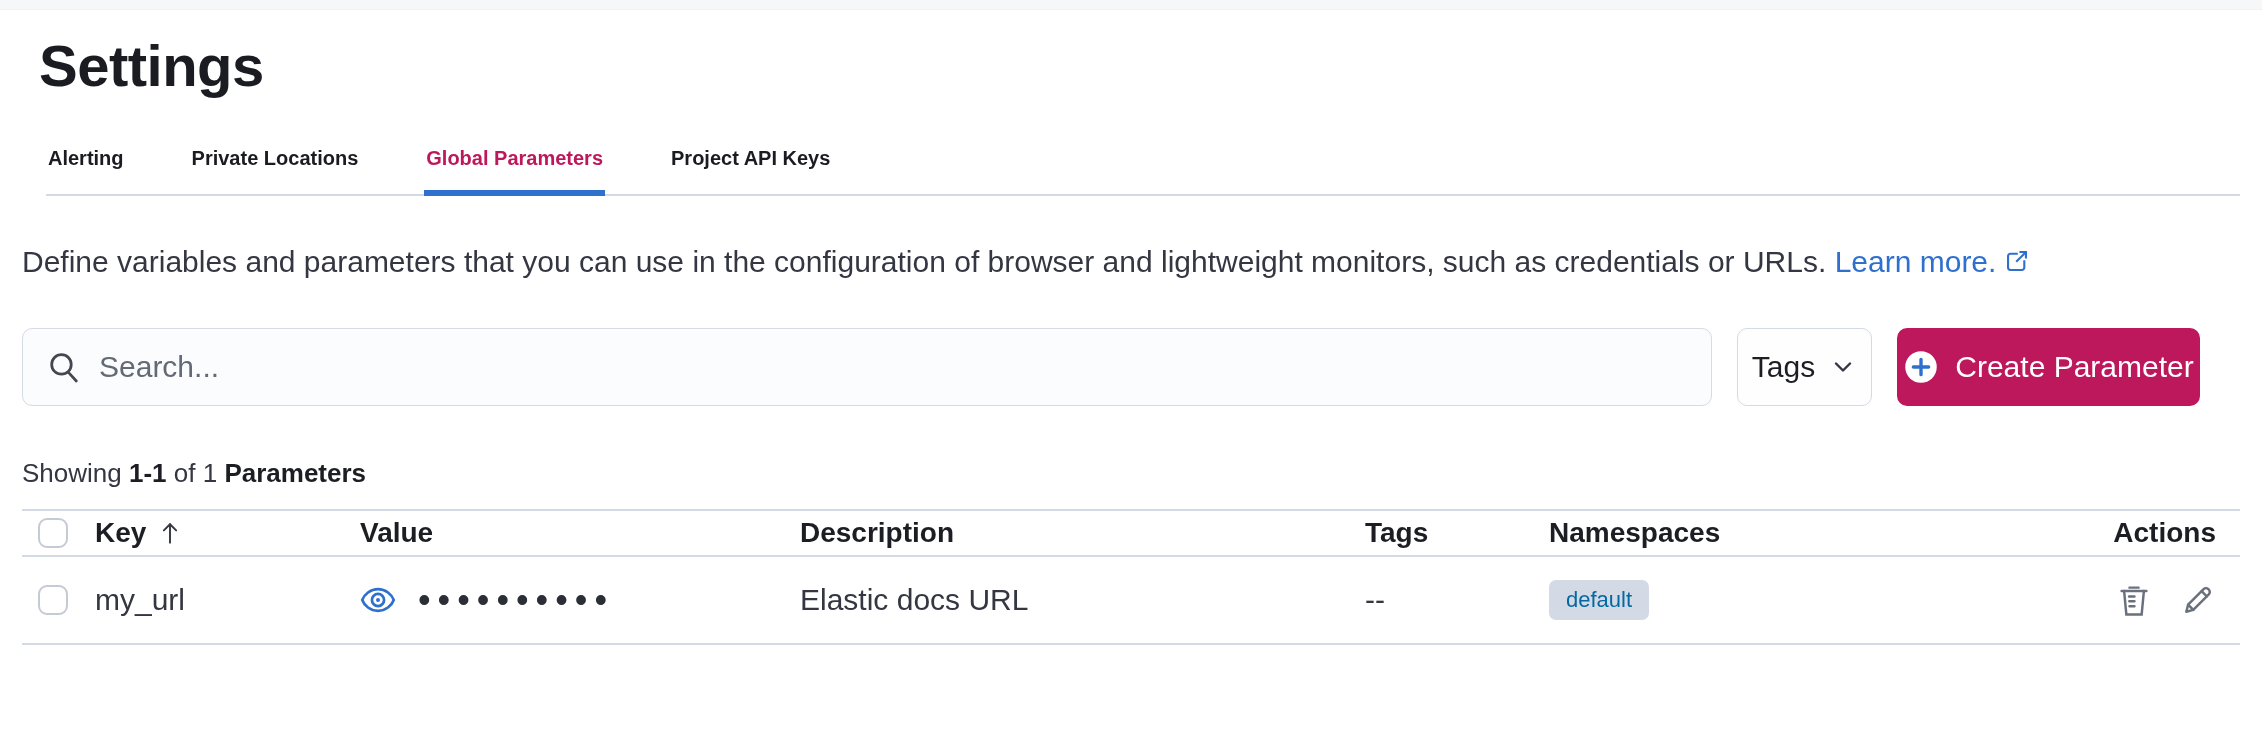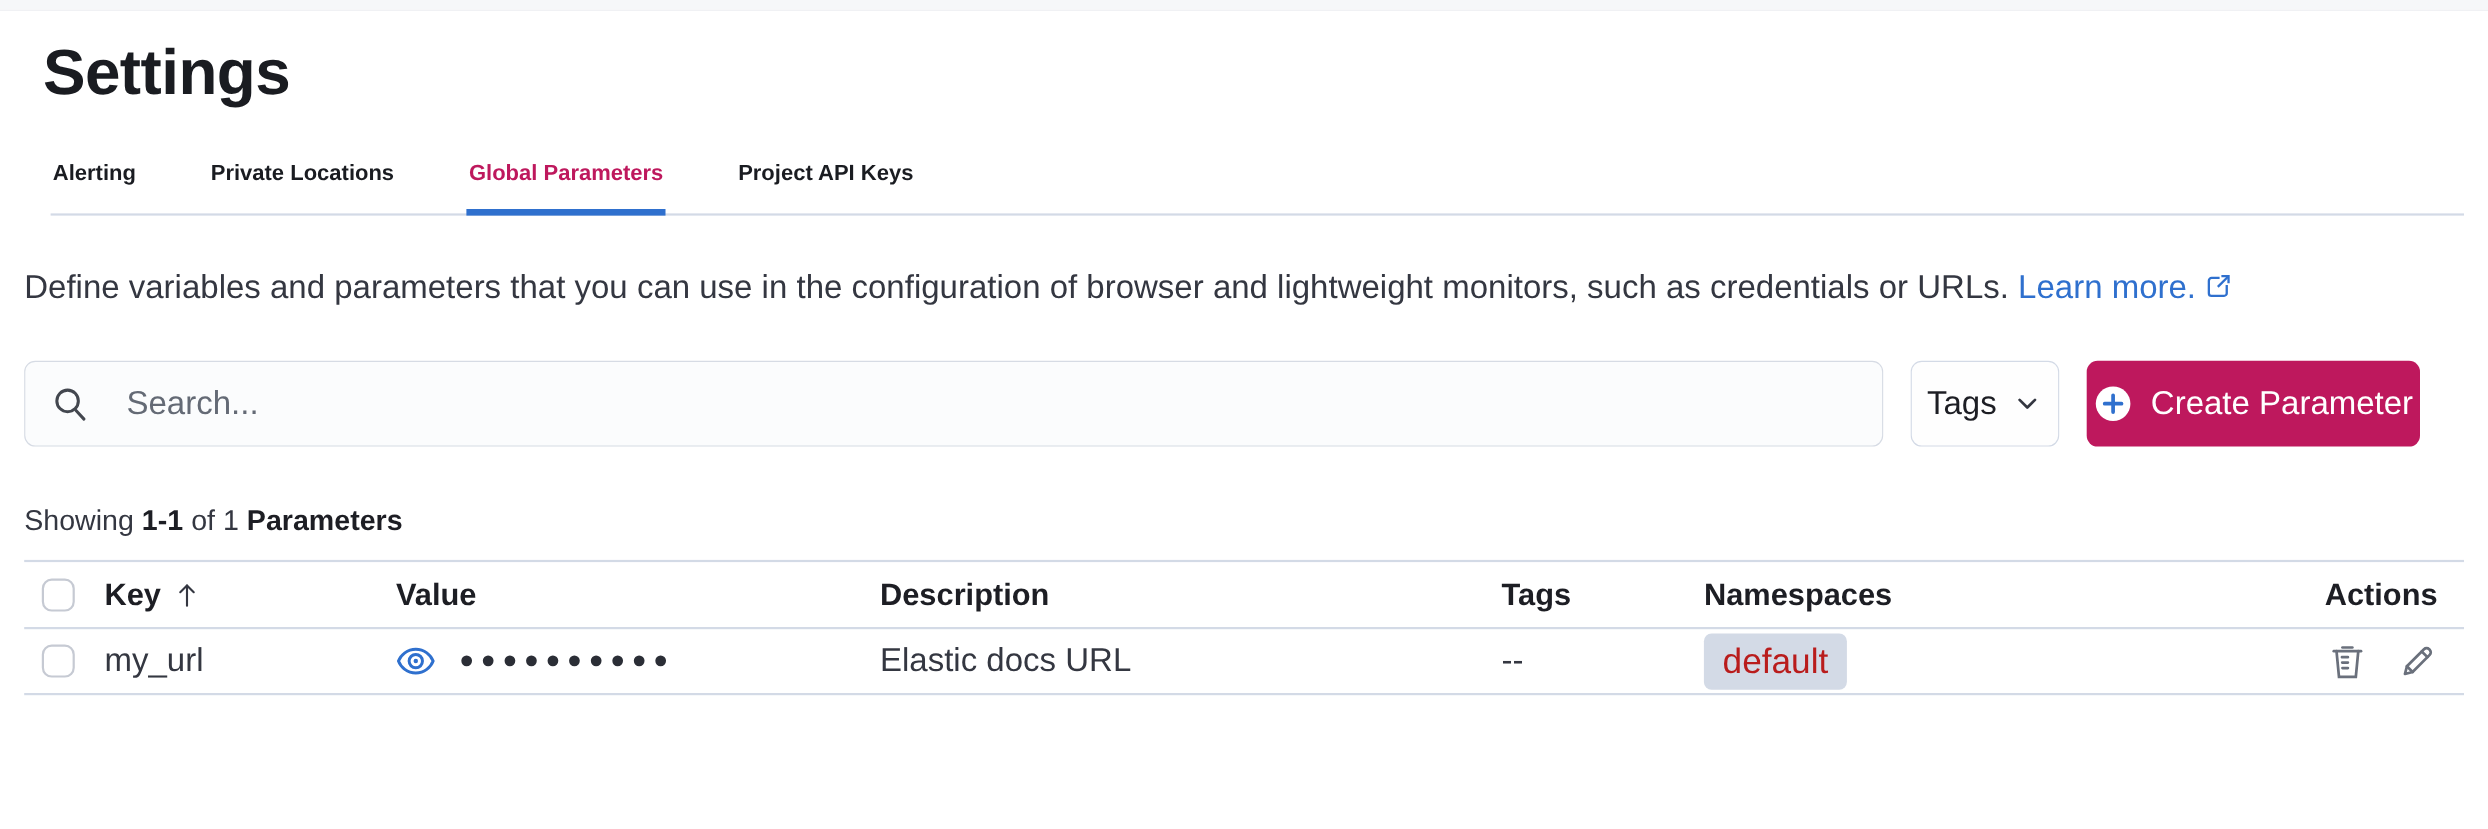--- a/index.html
+++ b/index.html
@@ -17,21 +17,21 @@
     margin-bottom: -2px; border-bottom: 6px solid transparent; cursor: pointer; white-space: nowrap; }
   .tab.active { color: #be185d; border-bottom-color: #2f70ce; }
 
   
   .desc { margin: 40px 0 0 0; max-width: 2200px; font-size: 30px; line-height: 52px; color: #343741; }
   .link { color: #2f70ce; text-decoration: none; cursor: pointer; }
   .ext-icon { width: 26px; height: 26px; vertical-align: -2px; margin-left: 8px; }
 
   
   .toolbar { display: flex; align-items: center; margin-top: 40px; gap: 25px; }
-  .search { flex: 0 0 1690px; height: 78px; display: flex; align-items: center; gap: 34px;
+  .search { flex: 0 0 1690px; height: 78px; display: flex; align-items: center; gap: 18px;
     padding: 0 24px; background: #fbfcfd; border: 1px solid #d6dbe4; border-radius: 10px; }
   .search svg { width: 34px; height: 34px; color: #43474f; flex: 0 0 auto; }
   .search input { flex: 1; border: none; outline: none; background: transparent; font-size: 30px;
     font-family: "Liberation Sans", sans-serif; color: #343741; }
   .search input::placeholder { color: #646a75; opacity: 1; }
   .tags-btn { width: 135px; height: 78px; display: flex; align-items: center; justify-content: center;
     gap: 14px; background: #fefefe; border: 1px solid #d3dae6; border-radius: 10px; cursor: pointer;
     font-family: "Liberation Sans", sans-serif; font-size: 30px; font-weight: 500; color: #1d1e24; }
   .tags-btn svg { width: 28px; height: 28px; color: #343741; }
   .create-btn { width: 303px; height: 78px; display: flex; align-items: center; justify-content: center;
@@ -40,31 +40,31 @@
   .create-btn svg { width: 36px; height: 36px; flex: 0 0 auto; }
 
   
   .summary { margin-top: 52px; font-size: 26px; color: #343741; }
   .summary b { font-weight: 700; color: #1d1e24; }
 
   
   .table { margin-top: 20px; border-top: 2px solid #d3dae6; }
   .row { display: grid; grid-template-columns: 73px 265px 440px 565px 184px 1fr 170px;
     align-items: center; border-bottom: 2px solid #d3dae6; }
-  .thead { height: 61px; }
-  .trow { height: 60px; }
+  .thead { height: 46px; }
+  .trow { height: 88px; }
   .th { font-size: 28px; font-weight: 700; color: #1d1e24; display: flex; align-items: center; gap: 10px; }
   .td { font-size: 30px; color: #343741; display: flex; align-items: center; }
   .cell-check { padding-left: 16px; }
   .checkbox { width: 30px; height: 30px; border: 2px solid #c6cad3; border-radius: 9px;
     background: #ffffff; cursor: pointer; }
   .sort-icon { width: 28px; height: 28px; color: #343741; }
   .eye-icon { width: 36px; height: 36px; color: #2f70ce; cursor: pointer; flex: 0 0 auto; }
   .masked { margin-left: 22px; font-size: 36px; letter-spacing: 7px; color: #2b2e36; line-height: 1; }
-  .badge { display: inline-block; background: #d3dae6; color: #b91c1c; font-size: 32px;
+  .badge { display: inline-block; background: #d3dae6; color: #0369a1; font-size: 22px;
     padding: 7px 17px; border-radius: 7px; }
   .cell-actions { justify-content: flex-end; gap: 28px; padding-right: 24px; }
   .action-icon { width: 36px; height: 36px; color: #6a707c; cursor: pointer; }
   .th-actions { justify-content: flex-end; padding-right: 24px; }
 </style>
 </head>
 <body>
 
 <div class="topstrip"></div>
 

